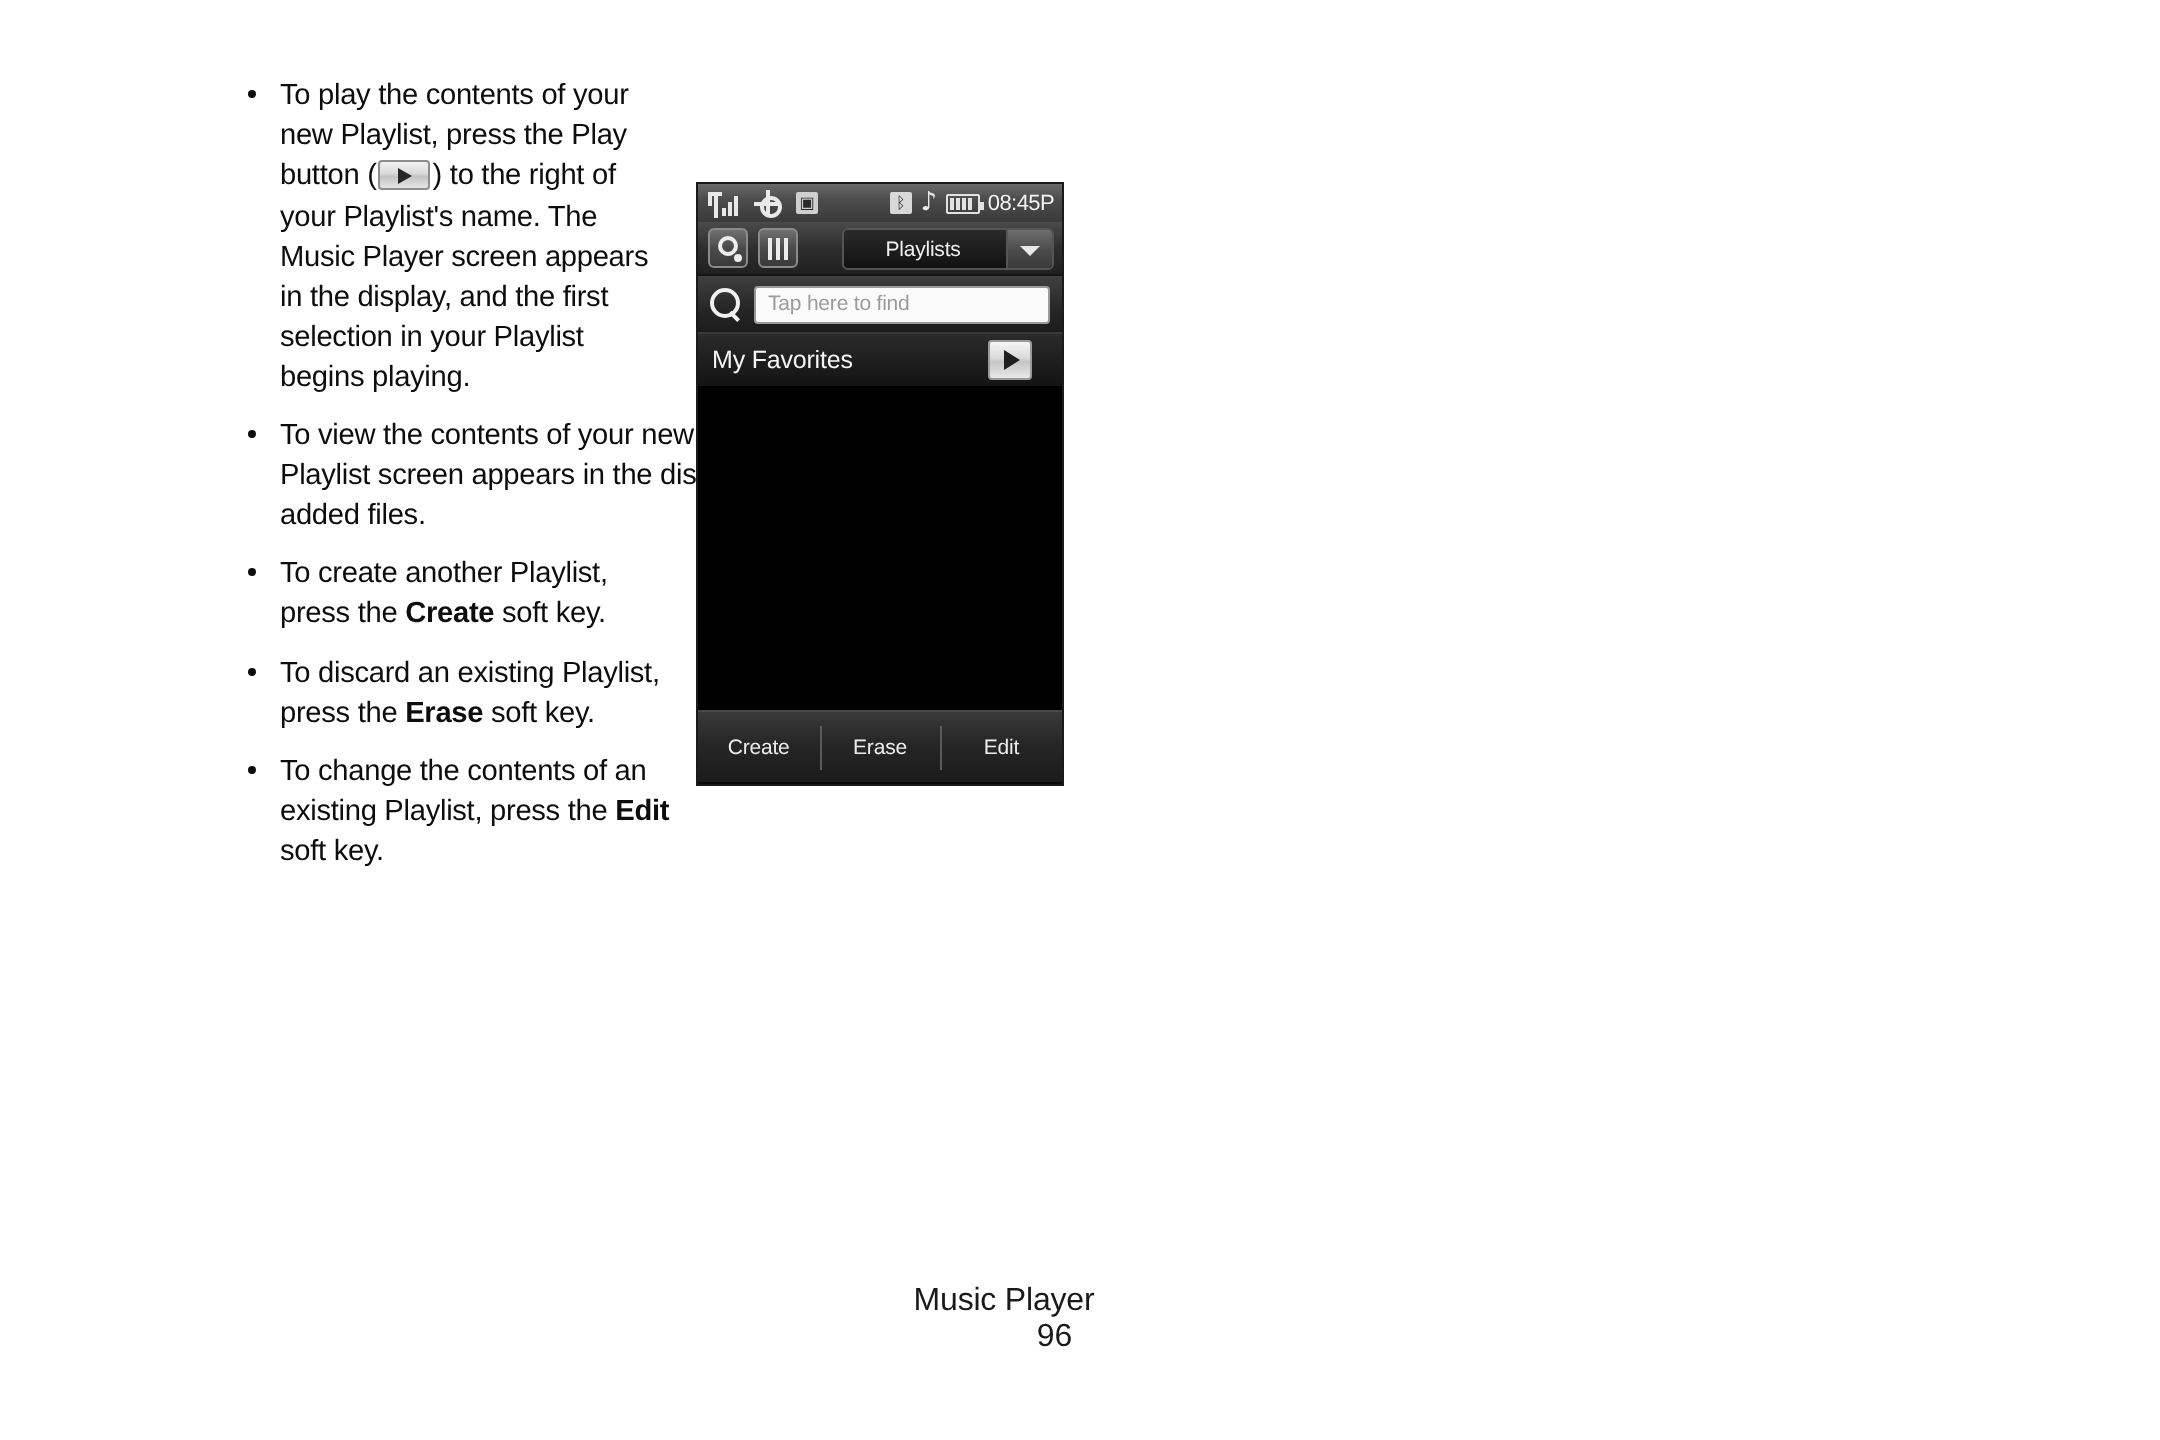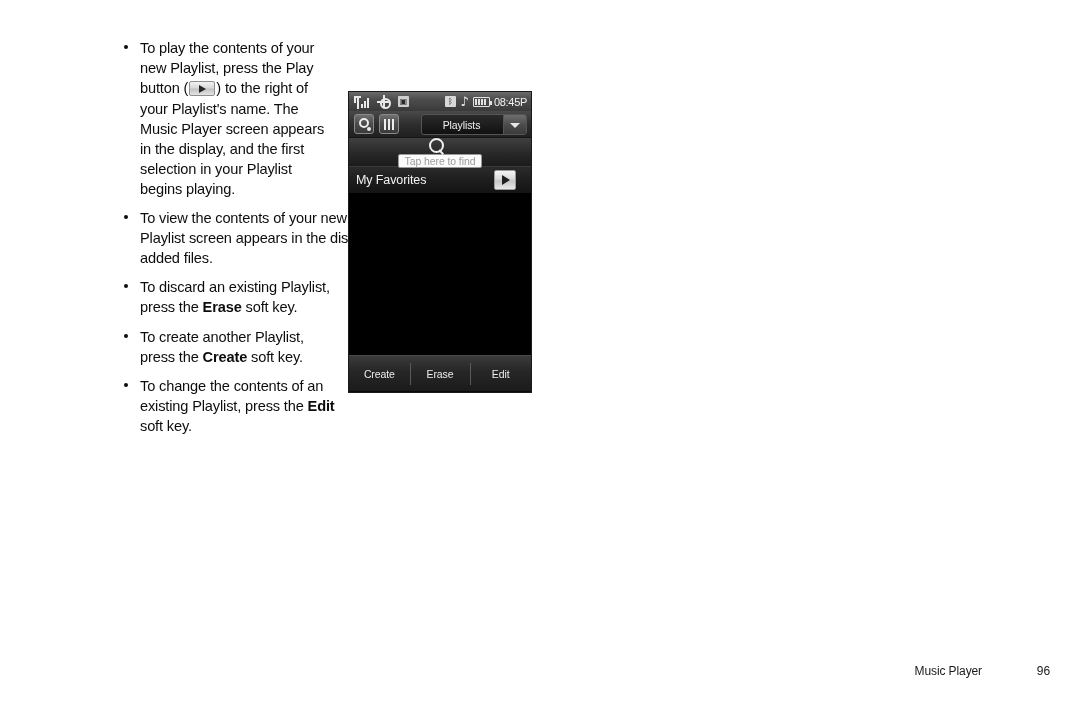--- a/index.html
+++ b/index.html
@@ -238,21 +238,20 @@
     border-top: 5px solid #e8e8e8;
   }
 
   
   .searchrow {
     height: 28px;
     background: linear-gradient(to bottom, #3f3f3f 0%, #262626 60%, #1c1c1c 100%);
     display: flex;
     align-items: center;
     padding: 0 6px;
-    flex-direction: column;
   }
   .mag {
     width: 16px; height: 16px;
     position: relative;
     margin-right: 6px;
     flex: 0 0 auto;
   }
   .mag::before {
     content:""; position:absolute; left: 0; top: 0;
     width: 11px; height: 11px;
@@ -342,26 +341,27 @@
     background: #5a5a5a;
   }
 
   
   .footer {
     position: absolute;
     left: 0; right: 0;
     top: 656px;
     height: 22px;
     display: flex;
-    align-items: flex-end;
+    align-items: center;
     justify-content: flex-end;
     padding-right: 30px;
     color: #1a1a1a;
-    font-size: 12px;
+    font-size: 16px;
     letter-spacing: -0.1px;
+    flex-direction: column;
   }
   .footer .chapter { margin-right: 46px; }
   .footer .pagenum { min-width: 22px; text-align: right; }
 </style>
 </head>
 <body>
 
 <div id="page">
 
   <div class="doc-body">
@@ -369,28 +369,28 @@
     <div class="bullet-item b2">
       <span class="dot"></span>
       <span>To play the contents of your new Playlist, press the Play button (</span><span class="inline-playbtn"></span><span>) to the right of your Playlist's name. The Music Player screen appears in the display, and the first selection in your Playlist begins playing.</span>
     </div>
 
     <div class="bullet-item b1">
       <span class="dot"></span>
       <span>To view the contents of your new Playlist, select it. Your Playlist screen appears in the display showing the newly added files.</span>
     </div>
 
+    <div class="bullet-item b3">
+      <span class="dot"></span>
+      <span>To create another Playlist, press the </span><span class="bold">Create</span><span> soft key.</span>
+    </div>
+
     <div class="bullet-item b4">
       <span class="dot"></span>
       <span>To discard an existing Playlist, press the </span><span class="bold">Erase</span><span> soft key.</span>
-    </div>
-
-    <div class="bullet-item b3">
-      <span class="dot"></span>
-      <span>To create another Playlist, press the </span><span class="bold">Create</span><span> soft key.</span>
     </div>
 
     <div class="bullet-item b5">
       <span class="dot"></span>
       <span>To change the contents of an existing Playlist, press the </span><span class="bold">Edit</span><span> soft key.</span>
     </div>
 
   </div>
 
   <div class="phone">

